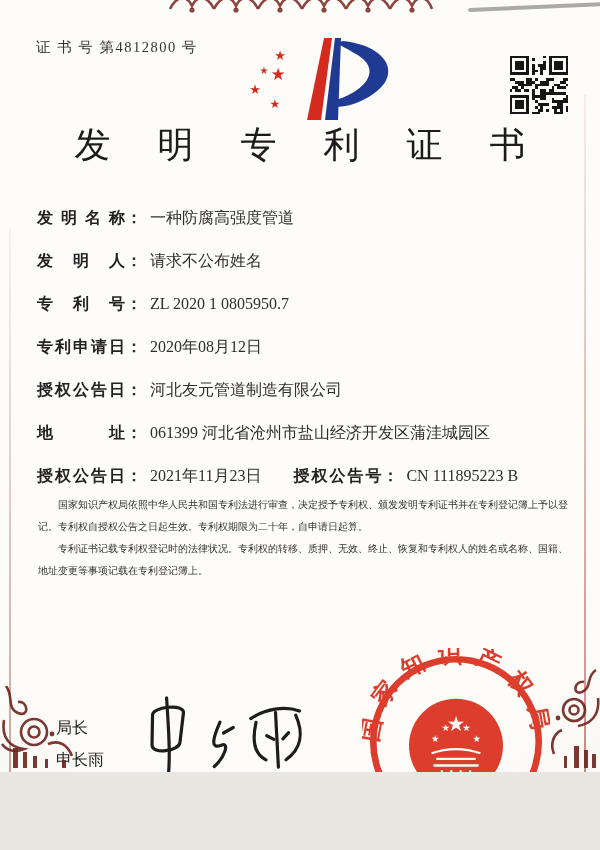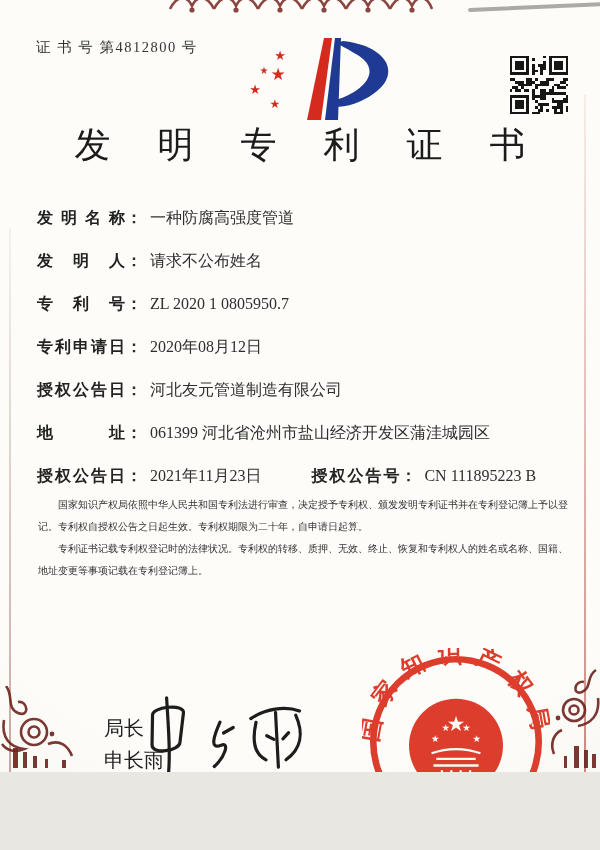--- a/index.html
+++ b/index.html
@@ -20,26 +20,26 @@
   .qr{position:absolute;left:504px;top:50px;}
 
   .title{position:absolute;top:121px;left:0;right:0;text-align:center;
     font-size:36px;font-weight:normal;letter-spacing:19px;text-indent:19px;color:#1b1b1b;}
 
   .fields{position:absolute;left:37px;top:208px;right:26px;font-size:16px;}
   .frow{height:20px;line-height:20px;margin-bottom:23px;white-space:nowrap;}
   .flabel{display:inline-block;width:88px;text-align:justify;text-align-last:justify;font-weight:600;color:#222;vertical-align:bottom;}
   .fcolon{font-weight:600;margin:0 8px 0 1px;}
   .fvalue{color:#2e2e2e;}
-  .group2{margin-left:46px;}
+  .group2{margin-left:28px;}
 
   .paras{position:absolute;left:38px;right:32px;top:494px;font-size:10px;line-height:22px;color:#333;text-align:justify;}
   .paras p{margin:0;text-indent:2em;}
 
-  .sig-block{position:absolute;left:56px;top:712px;font-size:20px;line-height:32px;color:#222;margin-left:48px;}
+  .sig-block{position:absolute;left:56px;top:712px;font-size:16px;line-height:32px;color:#222;}
   .sig-svg{position:absolute;left:124px;top:688px;}
 
   .seal{position:absolute;left:362px;top:648px;opacity:.93;}
 
   .footer{position:absolute;left:0;right:0;bottom:13px;text-align:center;font-size:13px;letter-spacing:2px;color:#333;}
 </style>
 </head>
 <body>
 
 <div class="page">

